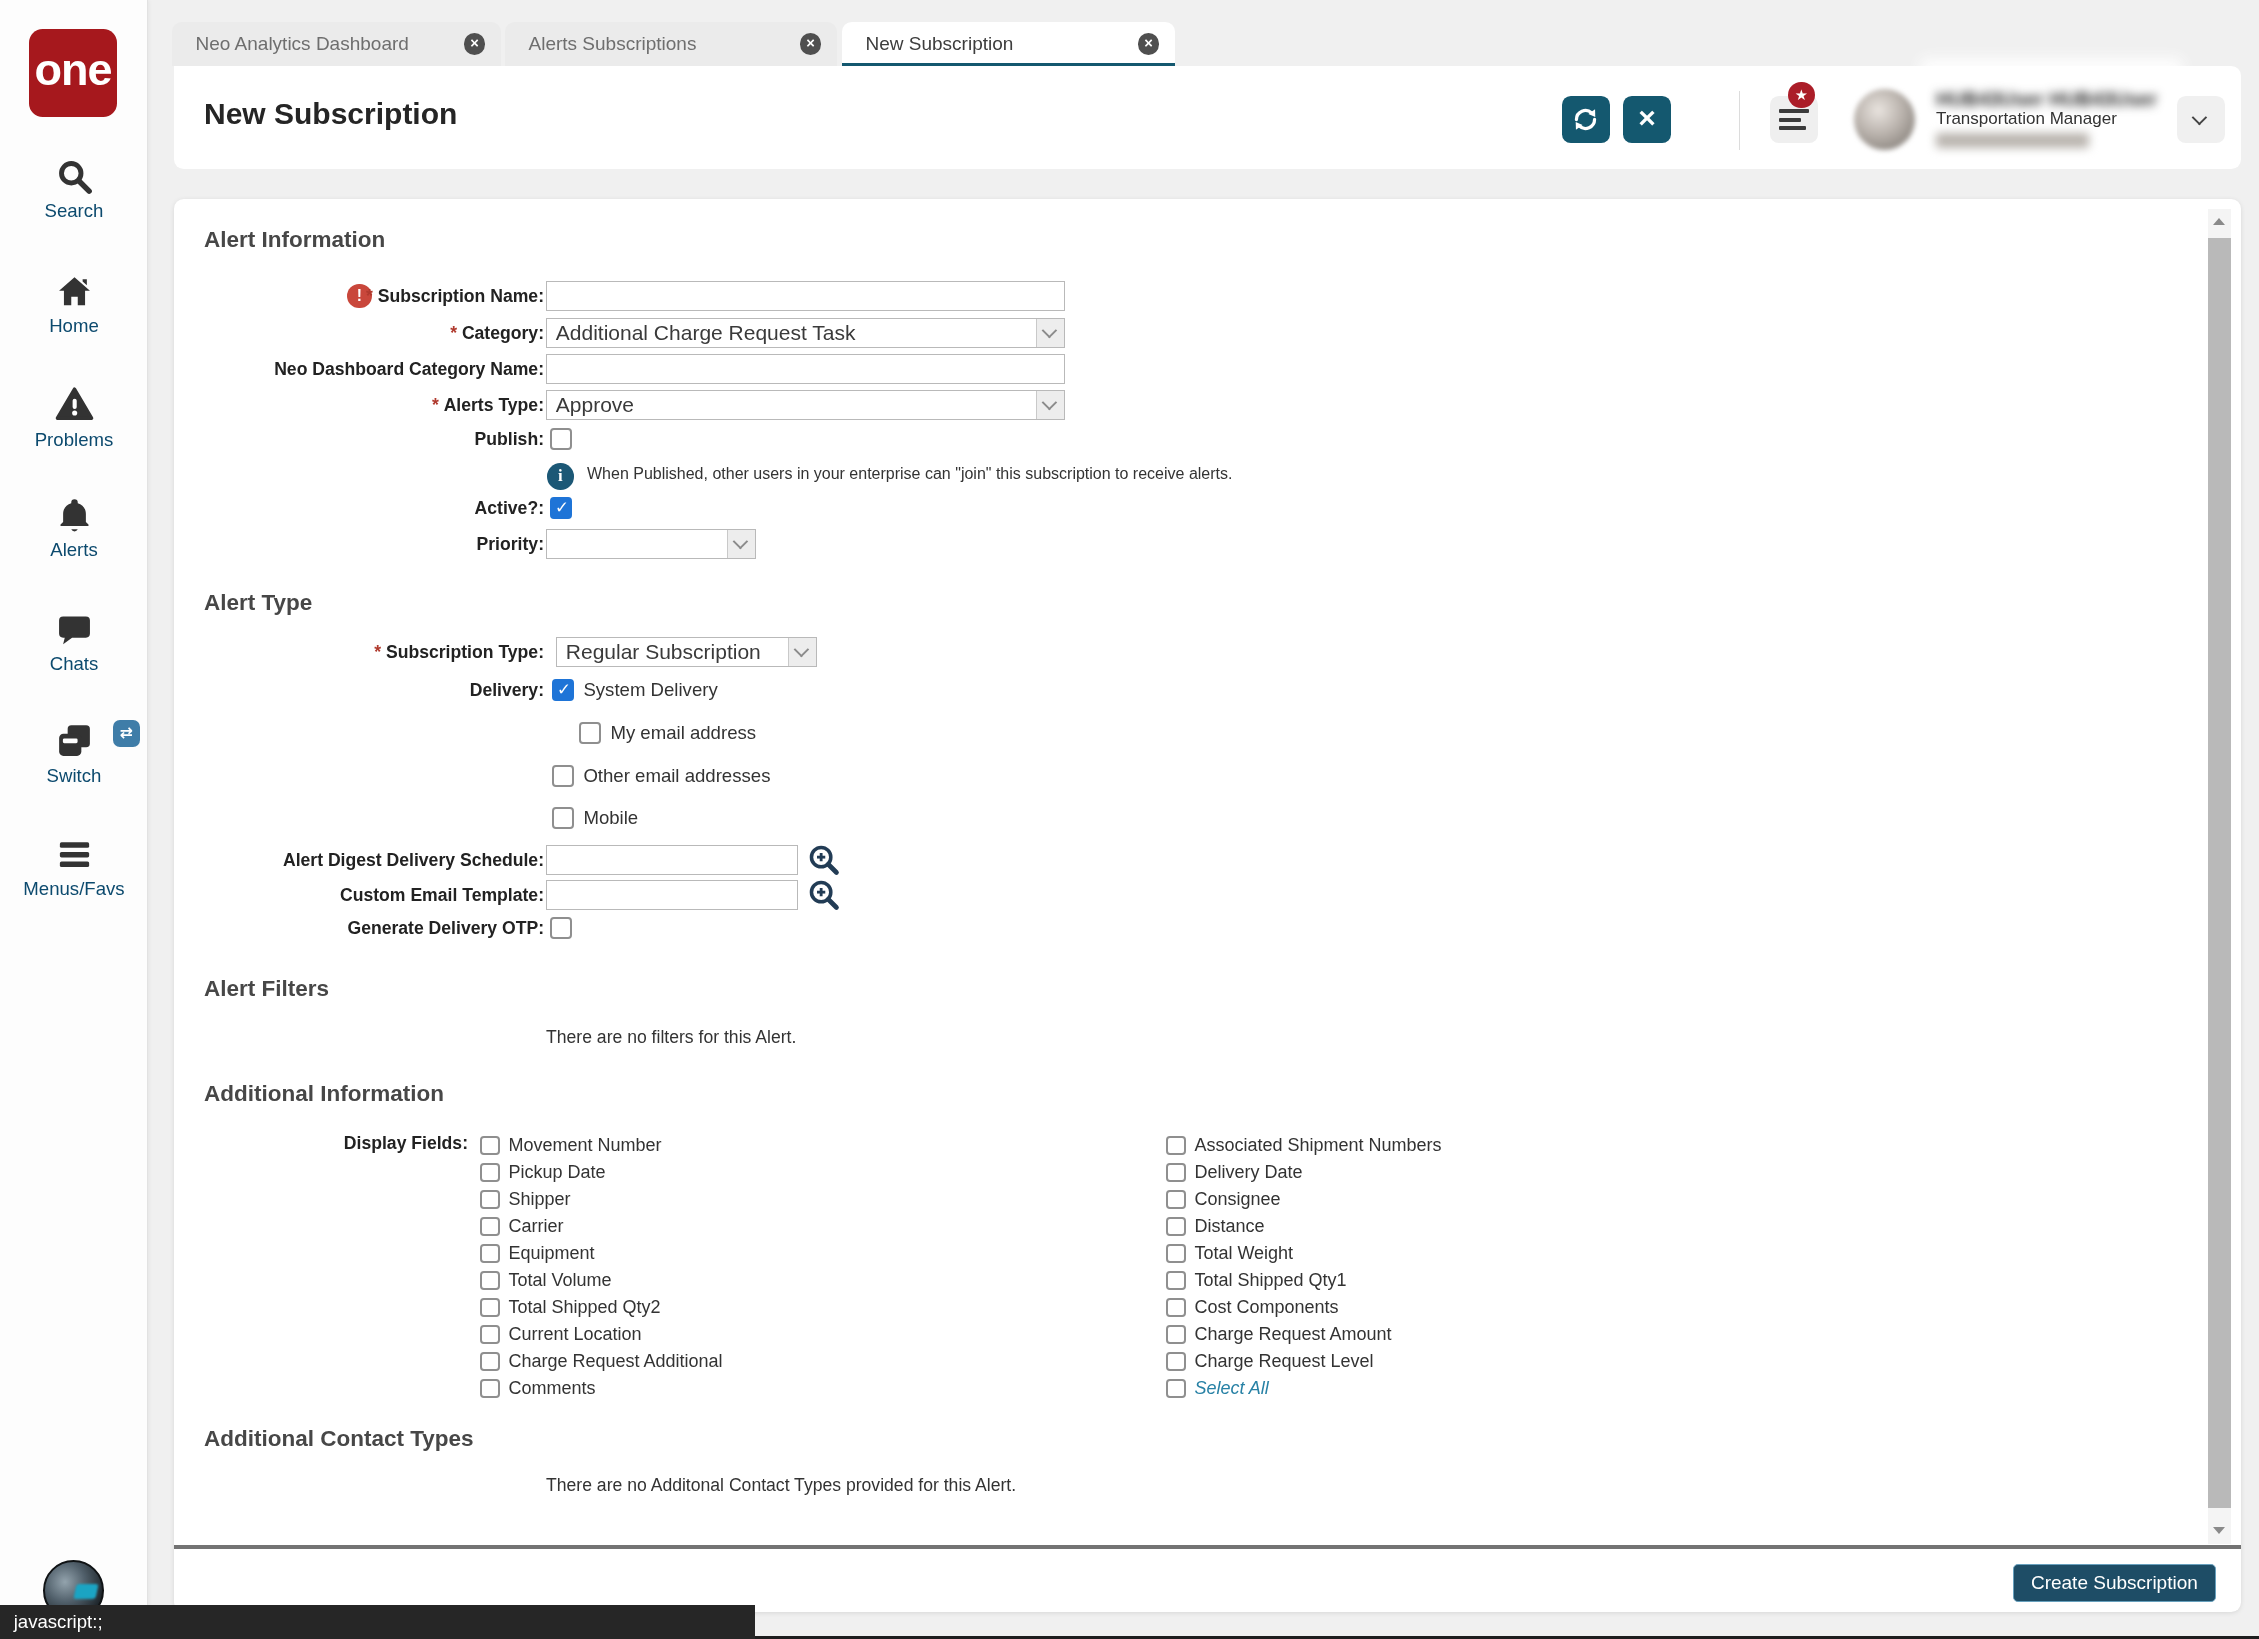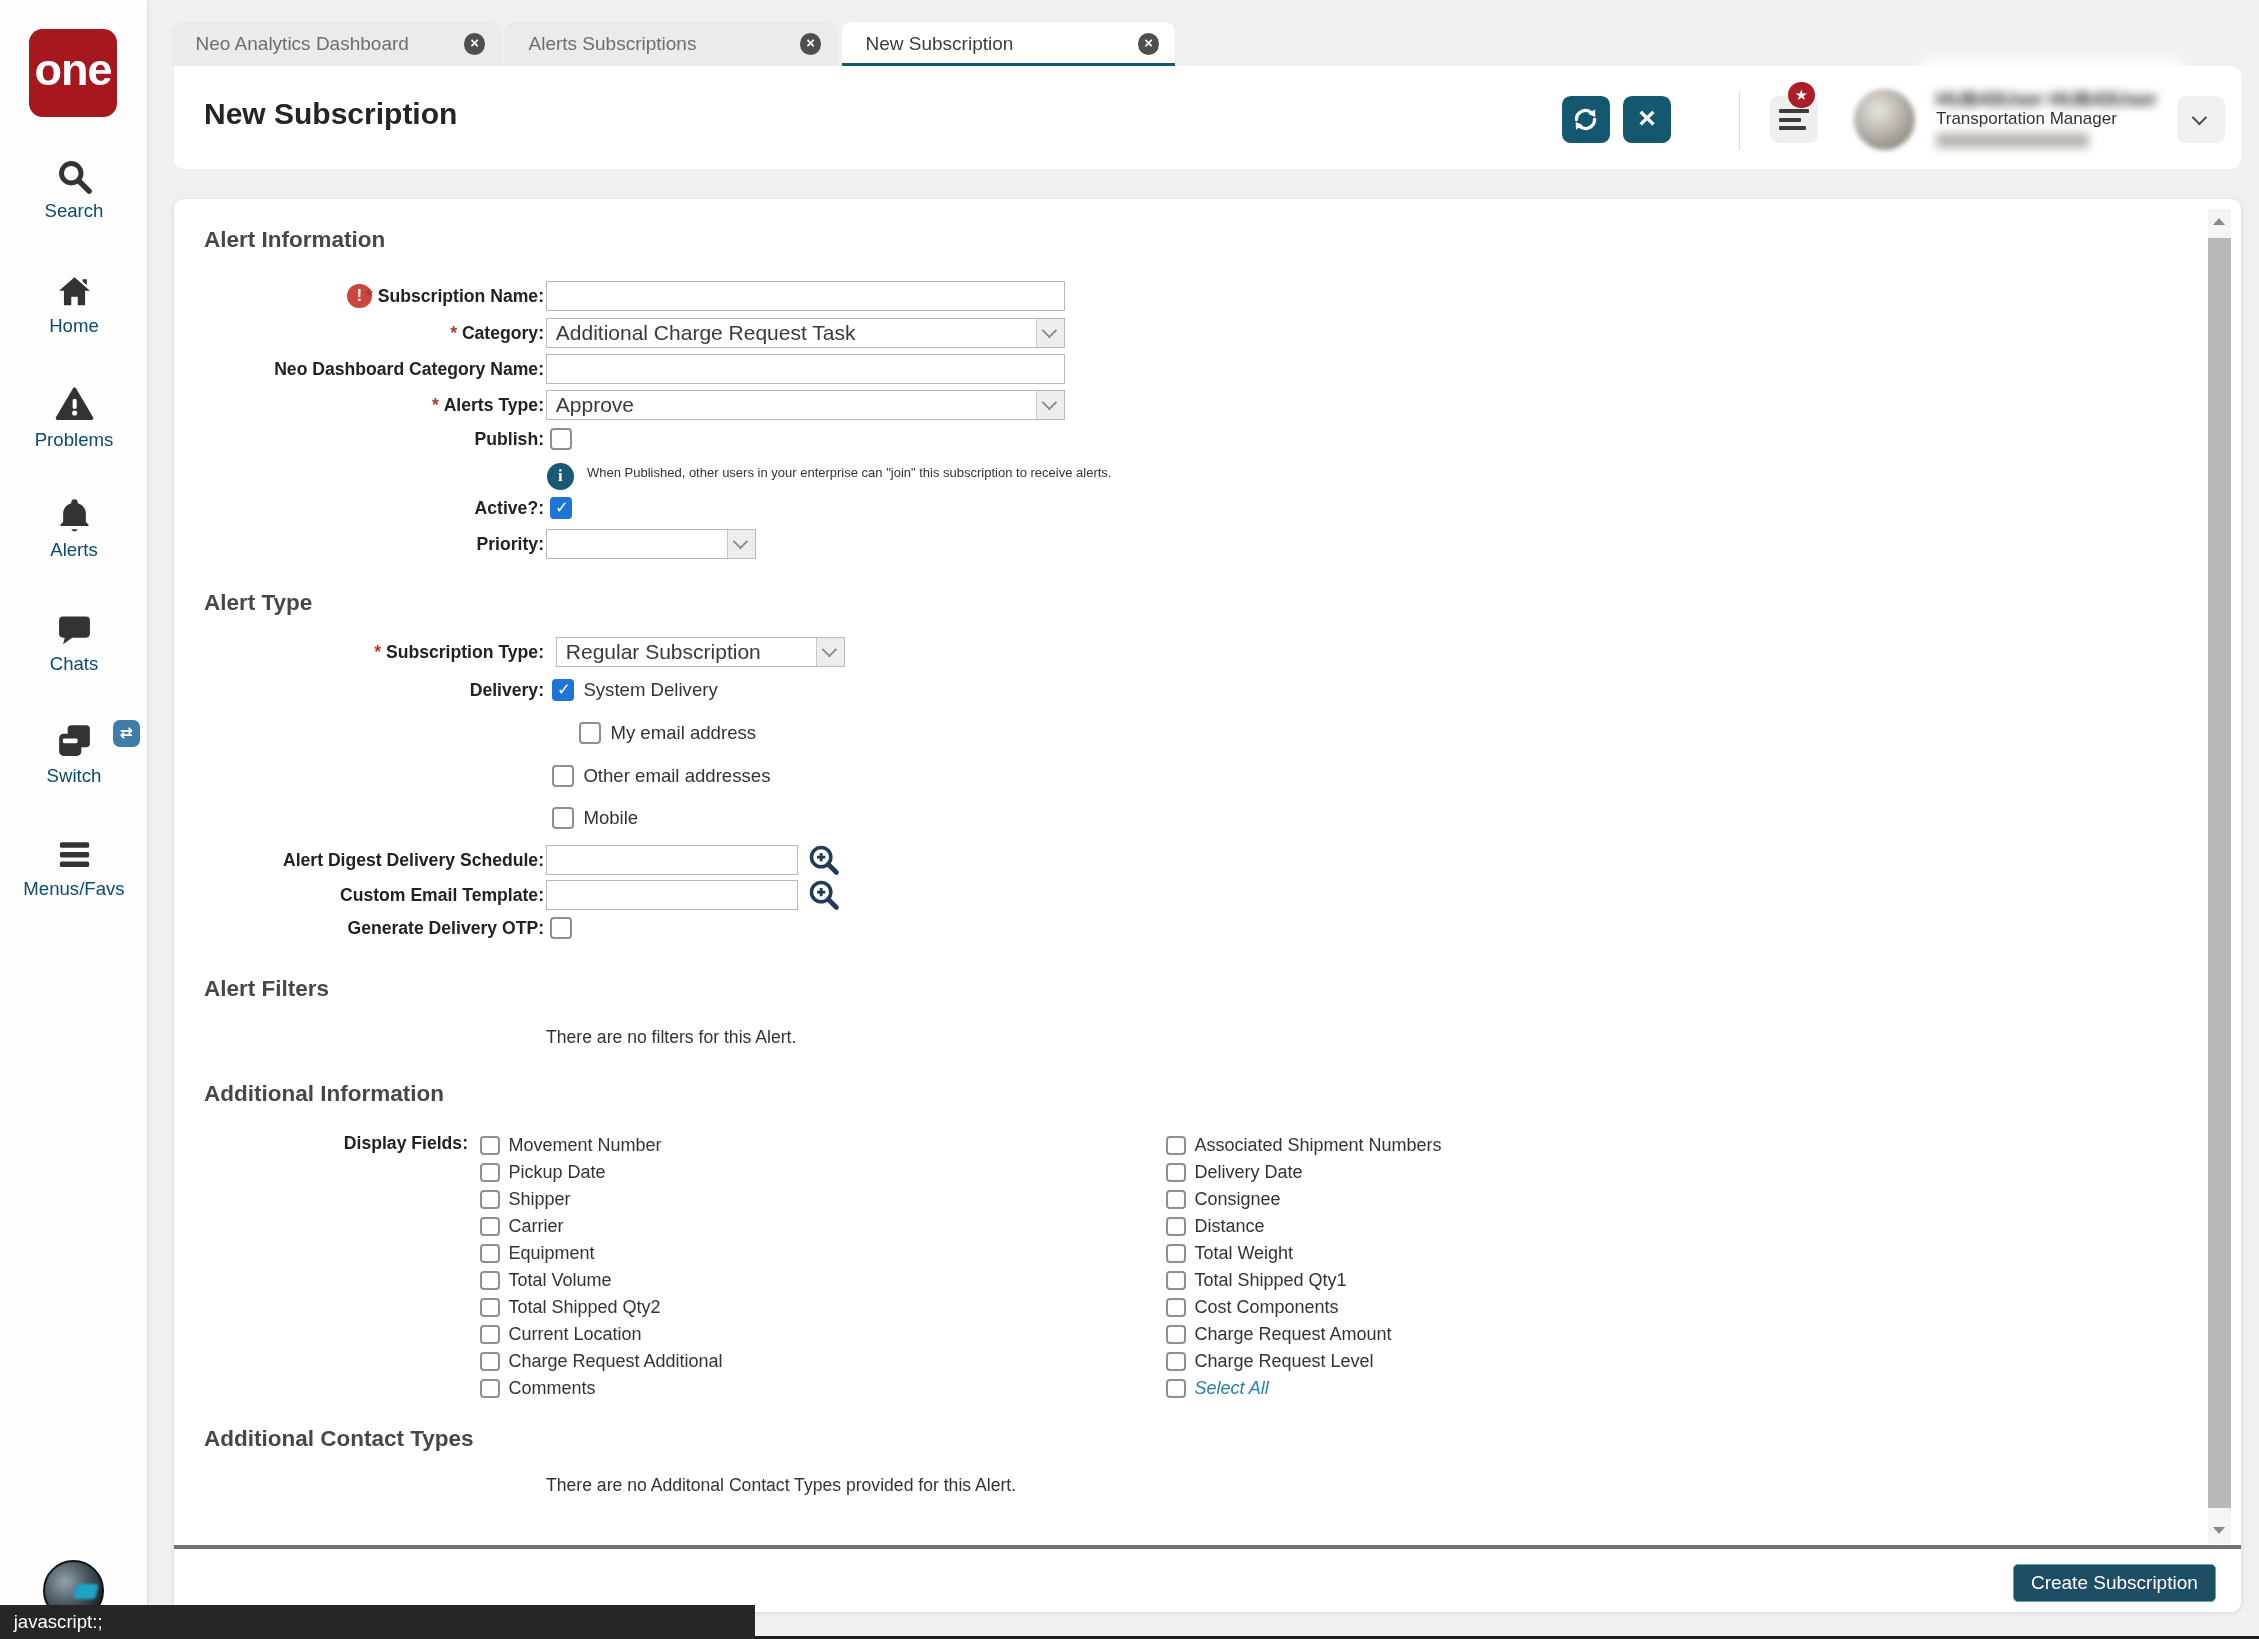--- a/index.html
+++ b/index.html
@@ -55,21 +55,21 @@
   .selectbox { position:absolute; left:372px; top:0; height:30px; width:519px; background:#fff; border:1px solid #b9b9b9; cursor:pointer; }
   .selectbox .val { position:absolute; left:8.8px; top:0; line-height:28px; font-size:21px; color:#3a3a3a; white-space:nowrap; }
   .selectbox .sbtn { position:absolute; right:0; top:0; bottom:0; width:28px; background:#ededed; border-left:1px solid #c9c9c9; }
   .selectbox .sbtn .chev { position:absolute; left:6.9px; top:5.9px; border-color:#8b8b8b; }
   .cb { display:inline-block; width:21.6px; height:21.6px; border:2px solid #8f8f8f; border-radius:3.9px; background:#fff; cursor:pointer; position:relative; flex:none; }
   .cb.checked { background:#1e74d7; border-color:#1e74d7; }
   .cb.checked::after { content:"✓"; position:absolute; left:2.9px; top:-2px; color:#fff; font-family:"DejaVu Sans",sans-serif; font-size:16.7px; font-weight:bold; }
   .cb.sm { width:19.6px; height:19.6px; }
   .cbwrap { position:absolute; display:flex; align-items:center; gap:9.8px; font-size:18.6px; color:#333; }
   .info-icon { position:absolute; left:373px; top:0; width:26.5px; height:26.5px; border-radius:50%; background:#1c5876; color:#fff; text-align:center; line-height:26.5px; font-size:16.7px; font-weight:bold; font-family:"Liberation Serif",serif; }
-  .info-text { position:absolute; left:413px; top:2px; font-size:13px; color:#333; white-space:nowrap; }
+  .info-text { position:absolute; left:413px; top:2px; font-size:16px; color:#333; white-space:nowrap; }
   .err-icon { position:absolute; left:173px; top:2.9px; width:24.5px; height:24.5px; border-radius:50%; background:#c9473b; color:#fff; text-align:center; line-height:24.5px; font-size:15.7px; font-weight:bold; }
   .mag { position:absolute; top:-2px; cursor:pointer; }
   .emptytext { position:absolute; left:372px; font-size:17.6px; color:#333; }
   .df-col { position:absolute; top:933px; }
   .df-item { height:27px; display:flex; align-items:center; gap:8.8px; font-size:18px; color:#333; white-space:nowrap; }
   .df-label-cell { position:absolute; left:0; top:933px; width:294px; text-align:right; font-weight:bold; font-size:17.6px; color:#222; line-height:23.5px; }
   .select-all { color:#2781a5; font-style:italic; cursor:pointer; }
 
   
   .vscroll { position:absolute; left:2034px; top:9.8px; width:22.5px; height:1335px; background:#f4f4f4; }
@@ -261,21 +261,21 @@
         <span class="sbtn">
             <i class="chev"></i>
           </span>
       </div>
     </div>
 
     <div class="shead" style="top:391px;">Alert Type</div>
 
     <div class="frow" style="top:438px;">
       <div class="flabel"><span class="req">*</span><span>Subscription Type:</span></div>
-      <div class="selectbox" style="left:382px; width:289px;padding-left:22px;">
+      <div class="selectbox" style="left:382px; width:261px;padding-left:22px;">
         <span class="val">Regular Subscription</span>
         <span class="sbtn">
             <i class="chev"></i>
           </span>
       </div>
     </div>
 
     <div class="frow" style="top:480px; height:25.5px;">
       <div class="flabel" style="line-height:23.5px;">Delivery:</div>
       <div class="cbwrap" style="left:378px; top:0;">

